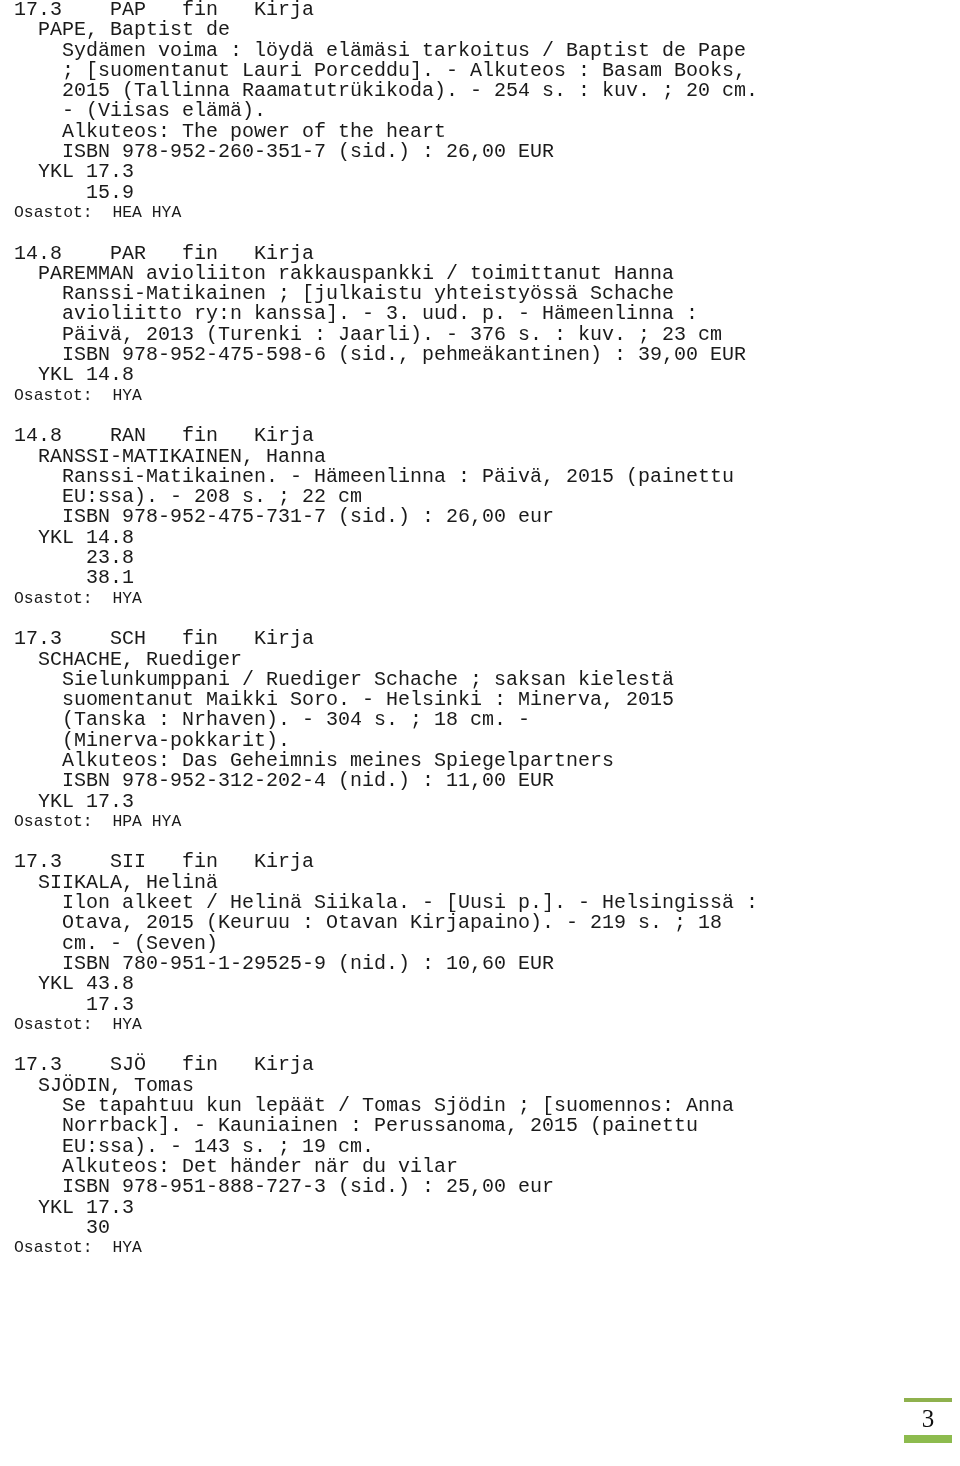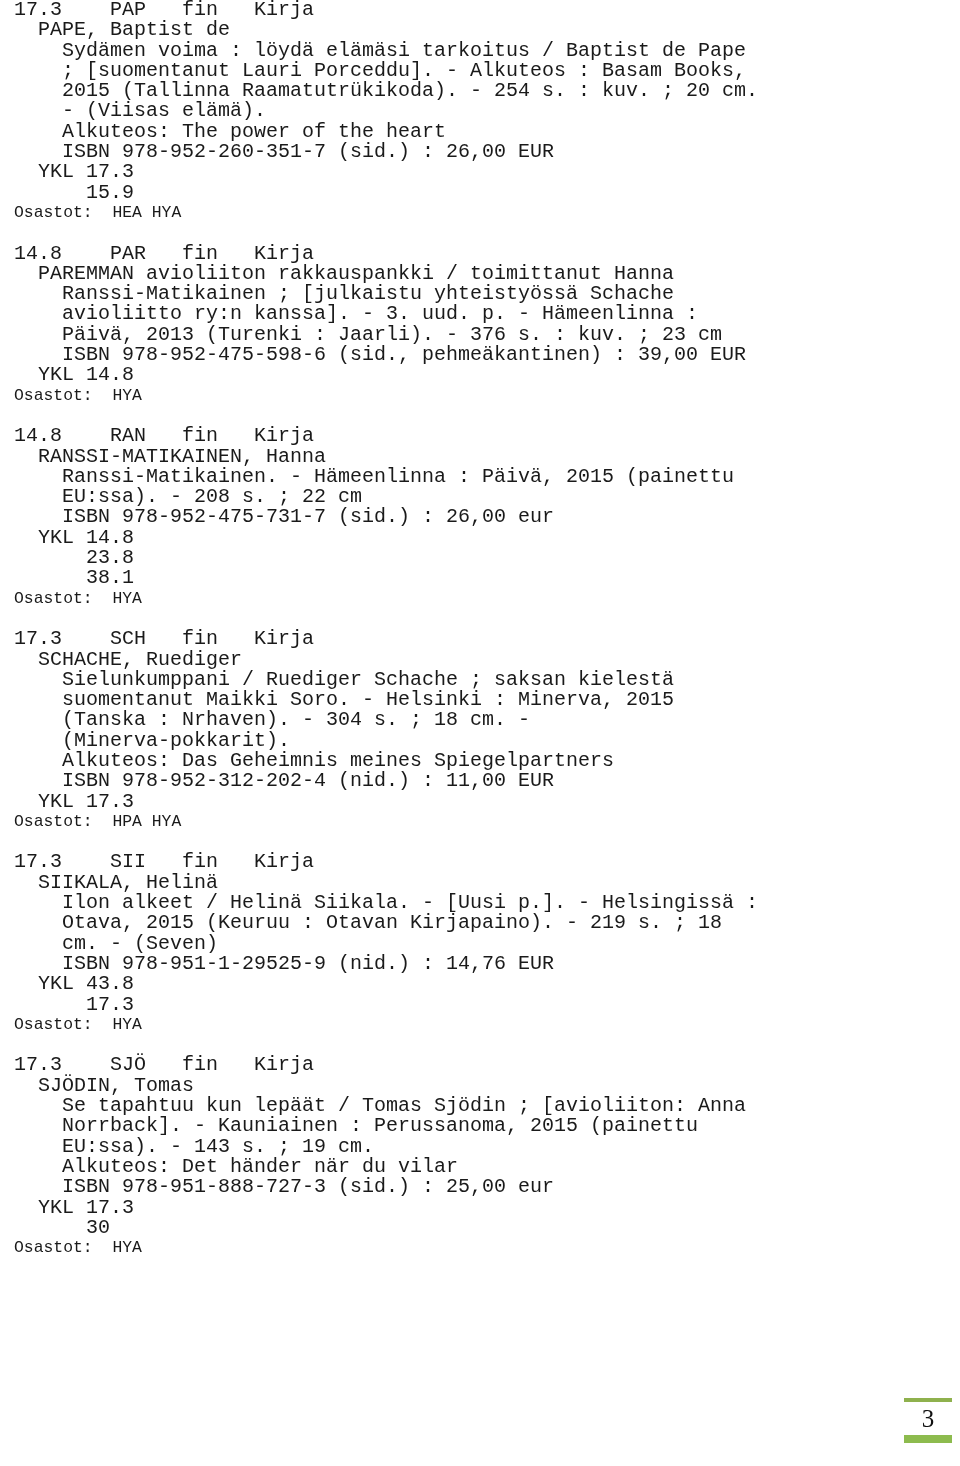--- a/index.html
+++ b/index.html
@@ -135,29 +135,29 @@
         <div class="line">    ISBN 978-952-312-202-4 (nid.) : 11,00 EUR</div>
         <div class="line">  YKL 17.3</div>
         <div class="osastot"><span class="lbl">Osastot:</span><span class="val">  HPA HYA</span></div>
       </div>
       <div class="record">
         <div class="line hdr">17.3    SII   fin   Kirja</div>
         <div class="line">  SIIKALA, Helinä</div>
         <div class="line">    Ilon alkeet / Helinä Siikala. - [Uusi p.]. - Helsingissä :</div>
         <div class="line">    Otava, 2015 (Keuruu : Otavan Kirjapaino). - 219 s. ; 18</div>
         <div class="line">    cm. - (Seven)</div>
-        <div class="line">    ISBN 978-951-1-29525-9 (nid.) : 14,76 EUR</div>
+        <div class="line">    ISBN 780-951-1-29525-9 (nid.) : 10,60 EUR</div>
         <div class="line">  YKL 43.8</div>
         <div class="line">      17.3</div>
         <div class="osastot"><span class="lbl">Osastot:</span><span class="val">  HYA</span></div>
       </div>
       <div class="record">
         <div class="line hdr">17.3    SJÖ   fin   Kirja</div>
         <div class="line">  SJÖDIN, Tomas</div>
-        <div class="line">    Se tapahtuu kun lepäät / Tomas Sjödin ; [avioliiton: Anna</div>
+        <div class="line">    Se tapahtuu kun lepäät / Tomas Sjödin ; [suomennos: Anna</div>
         <div class="line">    Norrback]. - Kauniainen : Perussanoma, 2015 (painettu</div>
         <div class="line">    EU:ssa). - 143 s. ; 19 cm.</div>
         <div class="line">    Alkuteos: Det händer när du vilar</div>
         <div class="line">    ISBN 978-951-888-727-3 (sid.) : 25,00 eur</div>
         <div class="line">  YKL 17.3</div>
         <div class="line">      30</div>
         <div class="osastot"><span class="lbl">Osastot:</span><span class="val">  HYA</span></div>
       </div>
     </div>
 

